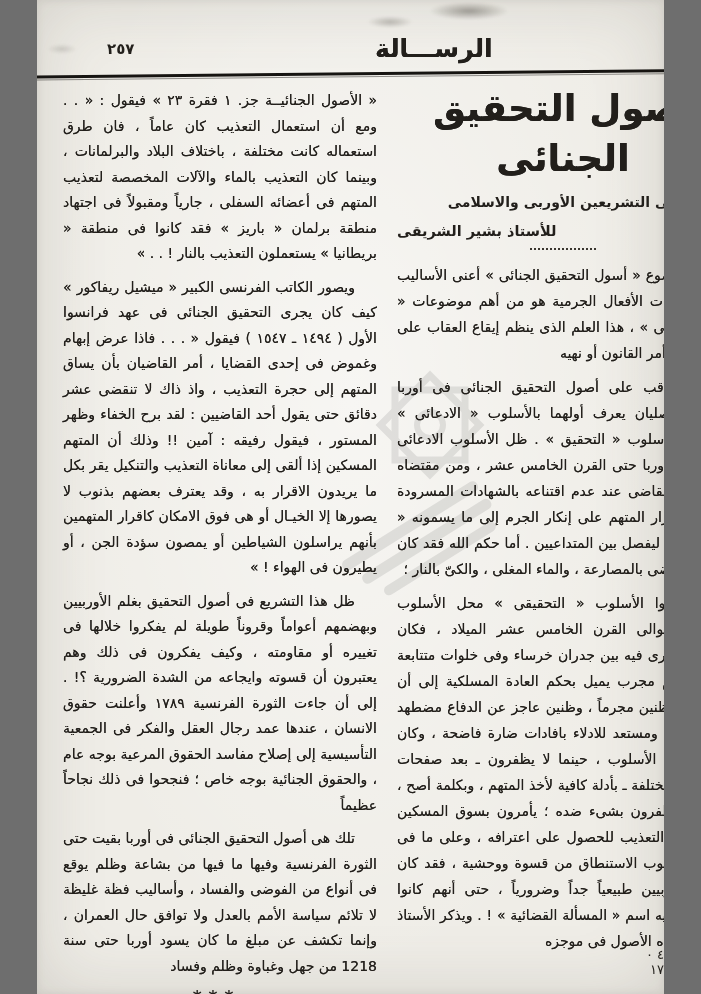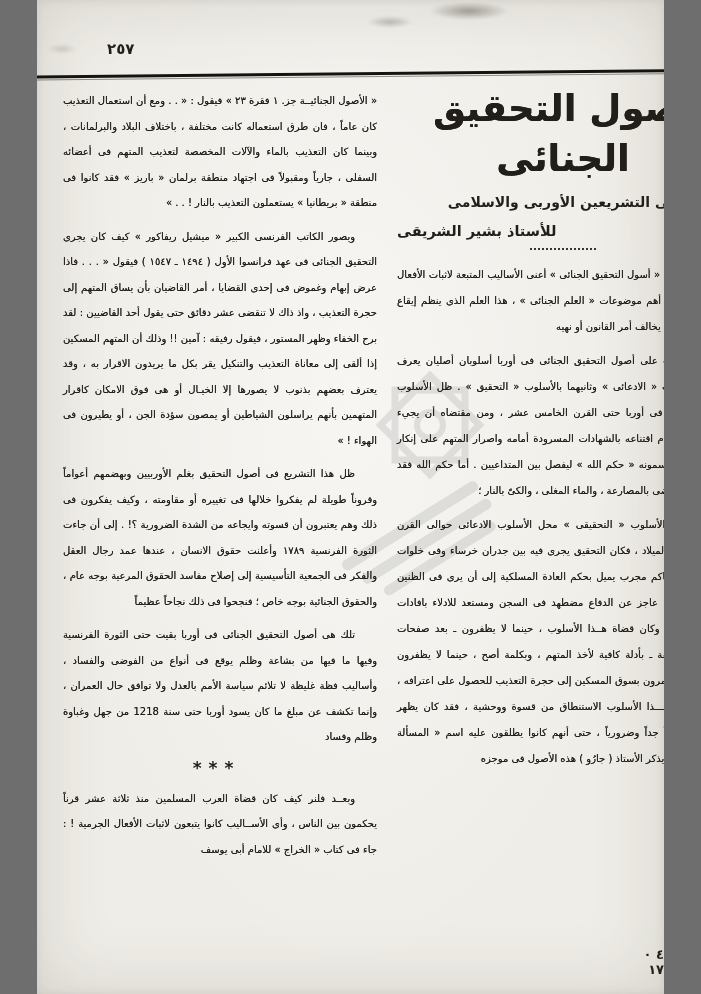--- a/index.html
+++ b/index.html
@@ -47,36 +47,36 @@
     text-shadow:0 0 .6px #111;
   }
   .subtitle{margin-top:10px;font-size:14px;font-weight:bold;text-align:center;}
   .byline{margin-top:13px;font-size:14.5px;font-weight:bold;text-align:left;}
   .byline-rule{
     width:66px;height:0;margin:9px auto 12px;
     border-bottom:2px dotted #3a362f;
   }
   .para{
     margin:0 0 8px;
-    font-size:10px;line-height:26px;
+    font-size:14px;line-height:26px;
     text-align:justify;text-justify:inter-word;
     text-indent:22px;
     text-shadow:0 0 .4px rgba(20,18,14,.8);
   }
   .col-left .para{line-height:25.5px;}
   .no-indent{text-indent:0;}
   .stars{
     margin:4px 0 8px;
     text-align:center;
     font-size:17px;font-weight:bold;letter-spacing:7px;
     text-indent:7px;
   }
   .footer-mark{
     position:absolute;top:947px;left:596px;
-    font-size:13px;font-weight:bold;
+    font-size:13px;font-weight:normal;
     direction:rtl;letter-spacing:3px;
   }
   
   .watermark{
     position:absolute;top:368px;left:296px;width:200px;height:230px;
     opacity:.16;pointer-events:none;
   }
   .smudge{position:absolute;pointer-events:none;filter:blur(1px);}
   .sm1{top:2px;left:392px;width:80px;height:18px;
        background:radial-gradient(ellipse, rgba(70,66,58,.45), rgba(70,66,58,0) 70%);}
@@ -91,20 +91,21 @@
 <body>
 
 <div class="page">
 
   <div class="smudge sm1"></div>
   <div class="smudge sm2"></div>
   <div class="smudge sm3"></div>
   <div class="smudge sm4"></div>
 
   <div class="page-number">٢٥٧</div>
+  <div class="masthead">الرســـالة</div>
   <div class="head-rule"></div>
 
   <svg class="watermark" viewBox="0 0 200 230" xmlns="http://www.w3.org/2000/svg">
     <g stroke="#6d6d6d" fill="none" stroke-width="7">
       <rect x="62" y="22" width="70" height="70" transform="rotate(45 97 57)"></rect>
       <rect x="62" y="22" width="70" height="70"></rect>
       <circle cx="97" cy="57" r="13" stroke-width="6"></circle>
     </g>
     <g fill="#6d6d6d" transform="rotate(-32 100 170)">
       <rect x="8" y="142" width="158" height="11" rx="5"></rect>

